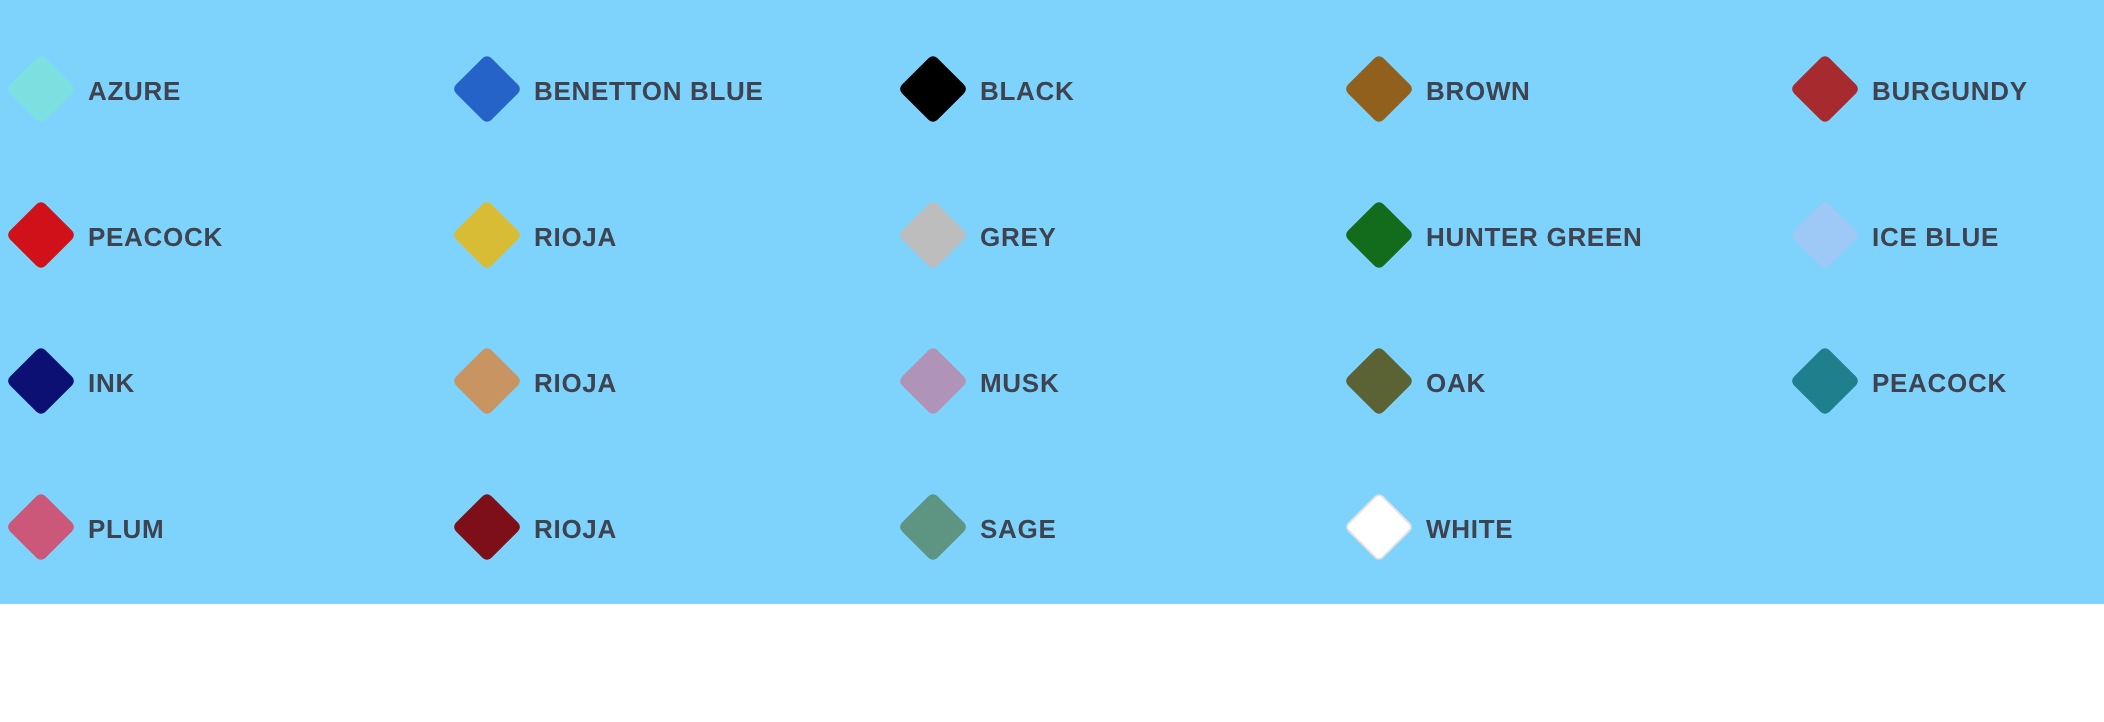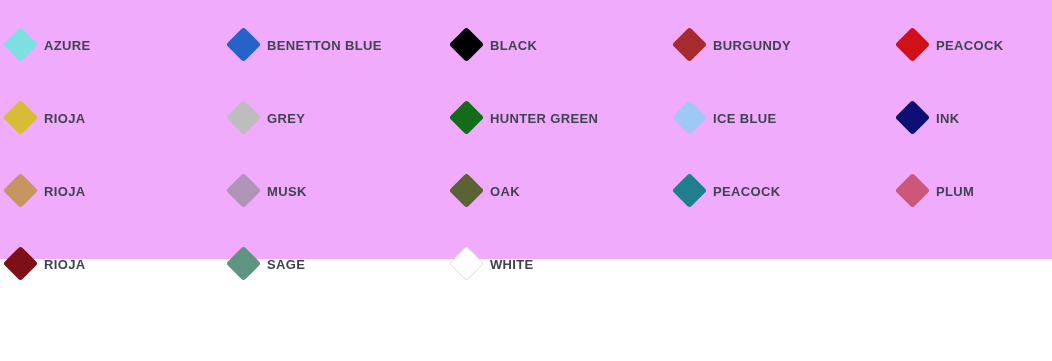--- a/index.html
+++ b/index.html
@@ -7,22 +7,22 @@
   html, body {
     width: 1052px;
     height: 361px;
     background: #ffffff;
     font-family: "Liberation Sans", sans-serif;
     overflow: hidden;
   }
 
   #color-filter-panel {
     width: 1052px;
-    height: 259px;
-    background: #f0abfc;
+    height: 302px;
+    background: #7dd3fc;
     padding: 8px 0 0 0;
   }
 
   .swatch-grid {
     display: grid;
     grid-template-columns: repeat(5, 223px);
     grid-auto-rows: 73px;
     align-content: start;
     padding-left: 8px;
   }
@@ -73,20 +73,24 @@
         <span class="swatch-chip" style="background: rgb(125, 224, 224);"></span>
         <span class="swatch-label">AZURE</span>
       </div>
       <div class="swatch-option">
         <span class="swatch-chip" style="background: rgb(37, 99, 201);"></span>
         <span class="swatch-label">BENETTON BLUE</span>
       </div>
       <div class="swatch-option">
         <span class="swatch-chip" style="background: rgb(0, 0, 0);"></span>
         <span class="swatch-label">BLACK</span>
+      </div>
+      <div class="swatch-option">
+        <span class="swatch-chip" style="background: rgb(146, 96, 29);"></span>
+        <span class="swatch-label">BROWN</span>
       </div>
       <div class="swatch-option">
         <span class="swatch-chip" style="background: rgb(167, 43, 46);"></span>
         <span class="swatch-label">BURGUNDY</span>
       </div>
       <div class="swatch-option">
         <span class="swatch-chip" style="background: rgb(208, 17, 25);"></span>
         <span class="swatch-label">PEACOCK</span>
       </div>
       <div class="swatch-option">

